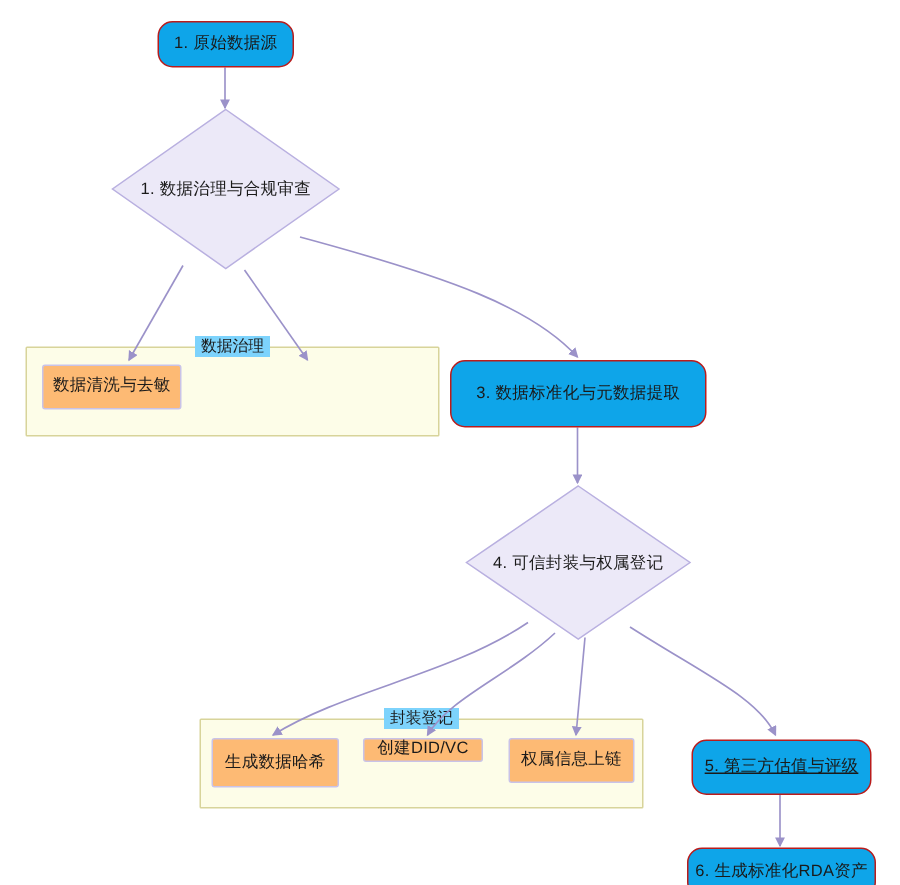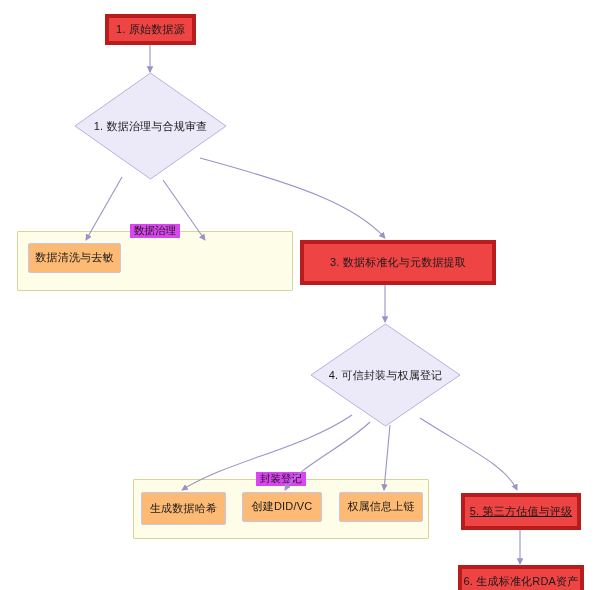--- a/index.html
+++ b/index.html
@@ -31,23 +31,23 @@
     display: flex;
     align-items: center;
     justify-content: center;
     text-align: center;
     font-size: 11px;
     color: #1a1a1a;
     line-height: 1.25;
     letter-spacing: 0.2px;
   }
   .node.box {
-    background: #ef4444;
-    border: 4px solid #b91c1c;
-    border-radius: 0;
+    background: #0ea5e9;
+    border: 1px solid #b91c1c;
+    border-radius: 10px;
   }
   .node.boxyellow {
     background: #fdba74;
     border: 1px solid #c9c3e8;
     border-radius: 2px;
   }
   .diamond-wrap {
     position: absolute;
   }
   .diamond {
@@ -73,21 +73,21 @@
     box-sizing: border-box;
     background: #fdfde8;
     border: 1px solid #d8d49a;
     border-radius: 1px;
   }
   .cluster-title {
     position: absolute;
     top: -8px;
     left: 50%;
     transform: translateX(-50%);
-    background: #d946ef;
+    background: #7dd3fc;
     padding: 0 4px;
     font-size: 10.5px;
     color: #1a1a1a;
     white-space: nowrap;
   }
 </style>
 </head>
 <body>
 
 <div id="canvas">
@@ -139,36 +139,36 @@
       <polygon points="76.5,1 152,54 76.5,107 1,54" fill="#ece9f8" stroke="#b9b0e0" stroke-width="1"></polygon>
     </svg>
     <div class="diamond-label">1. 数据治理与合规审查</div>
   </div>
 
   <div class="node boxyellow" style="left:28px; top:243px; width:93px; height:30px;">
     <span>数据清洗与去敏</span>
   </div>
 
 
-  <div class="node box" style="left:300px; top:240px; width:196px; height:45px;">
+  <div class="node box" style="left:300px; top:240px; width:171px; height:45px;">
     <span>3. 数据标准化与元数据提取</span>
   </div>
 
   <div class="diamond-wrap" style="left:310px; top:323px; width:151px; height:104px;">
     <svg class="diamond" viewBox="0 0 151 104" preserveAspectRatio="none">
       <polygon points="75.5,1 150,52 75.5,103 1,52" fill="#ece9f8" stroke="#b9b0e0" stroke-width="1"></polygon>
     </svg>
     <div class="diamond-label">4. 可信封装与权属登记</div>
   </div>
 
   <div class="node boxyellow" style="left:141px; top:492px; width:85px; height:33px;align-items:center;">
     <span>生成数据哈希</span>
   </div>
 
-  <div class="node boxyellow" style="left:242px; top:492px; width:80px; height:30px;">
+  <div class="node boxyellow" style="left:242px; top:492px; width:80px; height:16px;">
     <span>创建DID/VC</span>
   </div>
 
   <div class="node boxyellow" style="left:339px; top:492px; width:84px; height:30px;">
     <span>权属信息上链</span>
   </div>
 
   <div class="node box" style="left:461px; top:493px; width:120px; height:37px;text-decoration:underline;">
     <span>5. 第三方估值与评级</span>
   </div>

